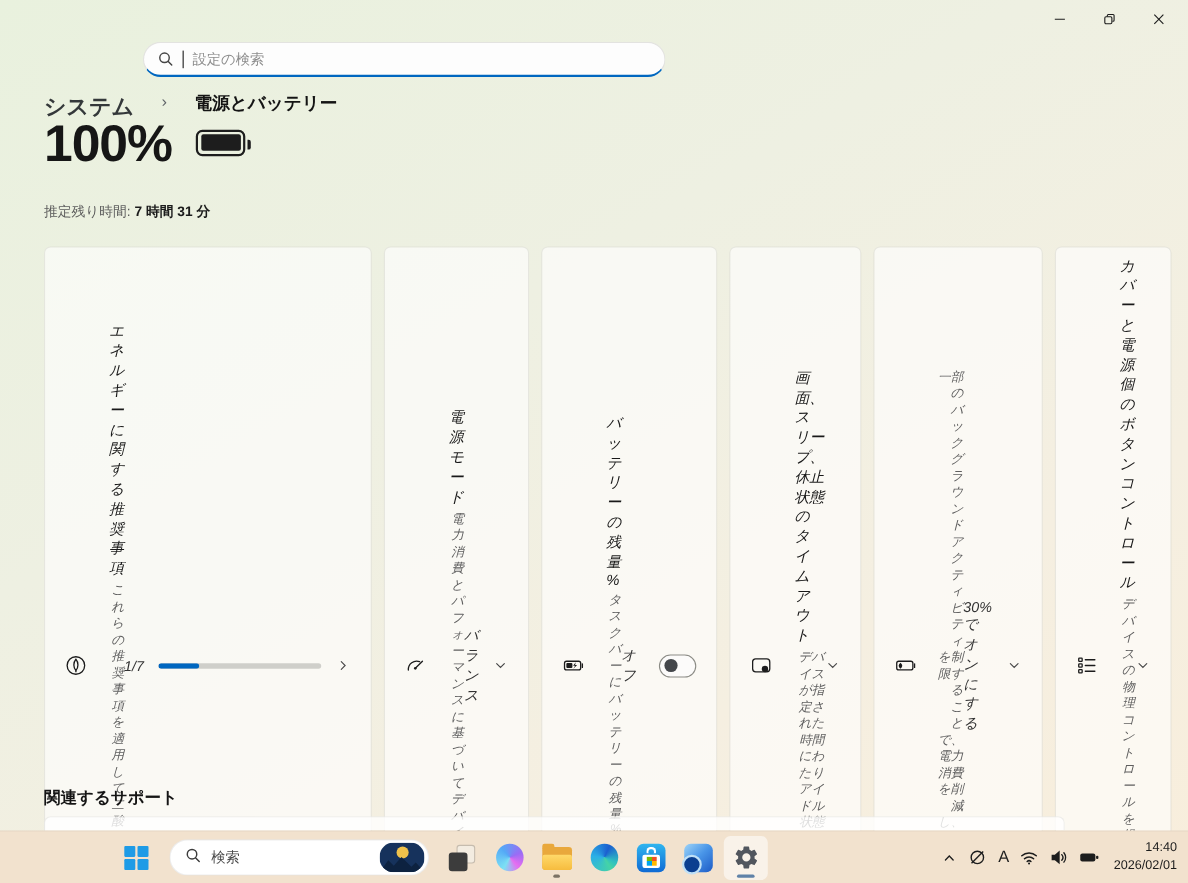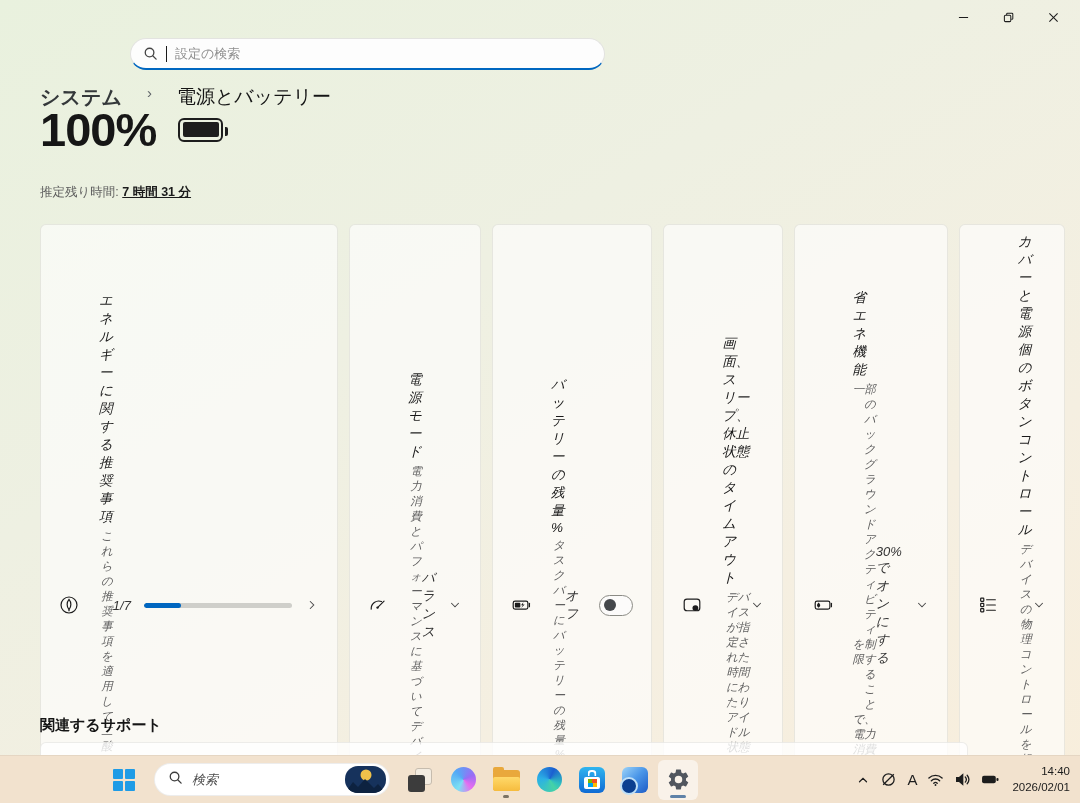--- a/index.html
+++ b/index.html
@@ -15,30 +15,30 @@
   .search-settings .glyph { display:flex; color:#454545; }
   .caret { width:1px; height:16px; background:#1a1a1a; }
   .ph { font-size:13px; color:#8d8d8d; }
   .win-controls { position:absolute; top:0; right:4px; display:flex; }
   .win-btn { width:45px; height:34px; display:flex; align-items:center; justify-content:center; color:#1c1c1c; }
 
   
   .breadcrumb { position:absolute; left:40px; top:52px; display:flex; align-items:flex-start; gap:25px;margin-top:32px; }
   .bc-root { font-size:20px; font-weight:600; color:#34383a; }
   .bc-sep { font-size:15px; color:#5f6368; }
-  .bc-current { font-size:19px; font-weight:400; color:#141414; }
+  .bc-current { font-size:16px; font-weight:700; color:#141414; }
 
   
   .percent-row { position:absolute; left:40px; top:102px; display:flex; align-items:center; gap:22px; }
   .percent { font-size:47px; font-weight:700; letter-spacing:-1px; color:#161616; }
   .big-battery { position:relative; width:45px; height:24px; border:2.5px solid #1d1d1d; border-radius:6px; }
   .big-battery::before { content:''; position:absolute; inset:2.5px; background:#1d1d1d; border-radius:2px; }
   .big-battery::after { content:''; position:absolute; right:-7px; top:7px; width:3.5px; height:9px; background:#1d1d1d; border-radius:0 2px 2px 0; }
   .estimate { position:absolute; left:40px; top:184px; font-size:12.5px; color:#5d5d5d; }
-  .estimate .val { color:#1b1b1b; font-weight:700;text-decoration:underline; }
+  .estimate .val { color:#1b1b1b; font-weight:700; }
 
   
   .cards { position:absolute; left:40px; top:224px; width:928px; display:flex; flex-direction:row; gap:11px;font-style:italic; }
   .card { background:rgba(255,255,255,0.62); border:1px solid rgba(110,110,95,0.14); border-radius:6px;
           min-height:57px; display:flex; align-items:center; padding:8px 18px 8px 17px; }
   .card.compact { min-height:48px; }
   .card-icon { width:22px; margin-right:19px; display:flex; color:#1c1c1c; flex:none; }
   .card-text { flex:1; display:flex; flex-direction:column; gap:3px; }
   .card-title { font-size:13.5px; color:#191919; }
   .card-sub { font-size:11.5px; color:#5f5f5f;text-align:right; }
@@ -60,21 +60,21 @@
       border-top:1px solid rgba(0,0,0,0.05); display:flex; align-items:center; }
   .tb-apps { display:flex; align-items:center; gap:3px; margin-left:104px; }
   .tb-cell { position:relative; width:40px; height:40px; border-radius:6px; display:flex; align-items:center; justify-content:center; }
   .tb-cell.active { background:rgba(255,255,255,0.55); }
   .indicator { position:absolute; bottom:2px; left:50%; transform:translateX(-50%); height:3px; border-radius:2px; }
   .indicator.run { width:6px; background:#7c7365; }
   .indicator.sel { width:16px; background:#5f82a8; }
   .start-grid { display:grid; grid-template-columns:10px 10px; grid-template-rows:10px 10px; gap:2px; }
   .start-grid i { background:#1e9be6; border-radius:1px; }
   .tb-search { width:236px; height:33px; background:#fff; border:1px solid rgba(0,0,0,0.07); border-radius:17px;
-      display:flex; align-items:center; gap:9px; padding:0 3px 0 13px; margin:0 7px;font-style:italic; }
+      display:flex; align-items:center; gap:9px; padding:0 3px 0 13px; margin:0 7px; }
   .tb-search .lbl { flex:1; font-size:13px; color:#4a4a4a; }
   .bing-thumb { width:41px; height:27px; border-radius:13px; overflow:hidden; display:flex; }
   .taskview { position:relative; width:24px; height:24px; }
   .taskview .back { position:absolute; right:0; top:0; width:17px; height:17px; background:#f3ece1; border:1px solid #c6bcae; border-radius:3px; }
   .taskview .front { position:absolute; left:0; bottom:0; width:17px; height:17px; background:#3c3c3c; border-radius:3px; }
   .copilot { width:25px; height:25px; border-radius:50%;
       background:conic-gradient(from 210deg,#7ce0f4,#54a9f6 30%,#9a6cf5 60%,#e66df0 80%,#7ce0f4); }
   .folder { position:relative; width:27px; height:21px; margin-top:2px; }
   .folder .back { position:absolute; inset:0; background:#e9a83c; border-radius:3px; }
   .folder .back::before { content:''; position:absolute; top:-3px; left:0; width:11px; height:5px; background:#e9a83c; border-radius:2px 2px 0 0; }
@@ -237,21 +237,20 @@
 
     <div class="card">
       <span class="card-icon">
         <svg width="22" height="22" viewBox="0 0 24 24" fill="none" stroke="currentColor" stroke-width="1.3">
             <rect x="3.5" y="7.8" width="16" height="8.6" rx="2"></rect>
             <path d="M21.2 10.3 v3.6" stroke-linecap="round"></path>
             <path d="M7.2 9.3 c-2.4 2.3-2.4 3.9 0 5.8 c2.4-1.9 2.4-3.5 0-5.8 z" fill="currentColor" stroke="none"></path>
           </svg>
       </span>
       <div class="card-text">
-        <span class="card-title">省エネ機能</span>
         <span class="card-sub">一部のバックグラウンド アクティビティを制限することで、電力消費を削減し、バッテリーの寿命を延ばす</span>
       </div>
       <div class="card-right">
         <span>30% でオンにする</span>
         <span class="chev">
           <svg width="14" height="14" viewBox="0 0 24 24" fill="none" stroke="currentColor" stroke-width="1.8" stroke-linecap="round">
               <path d="M6 9 L12 15 L18 9"></path>
             </svg>
         </span>
       </div>

